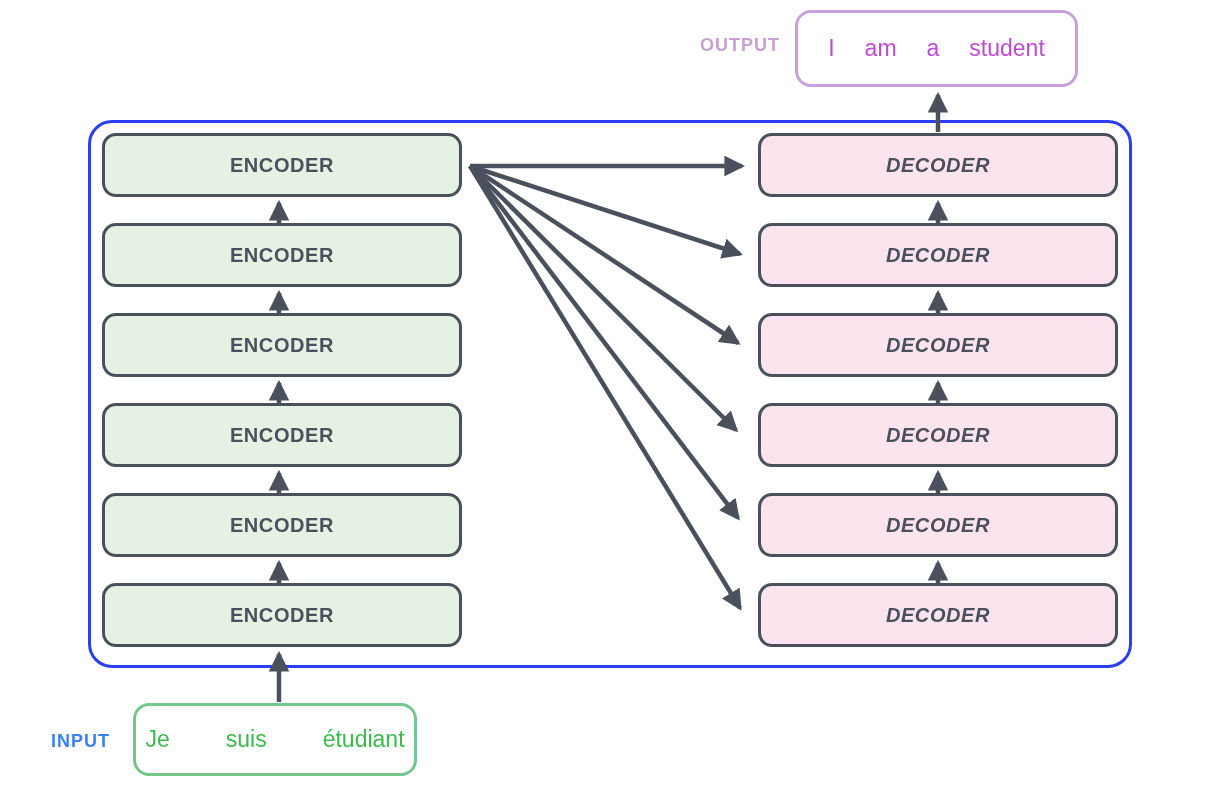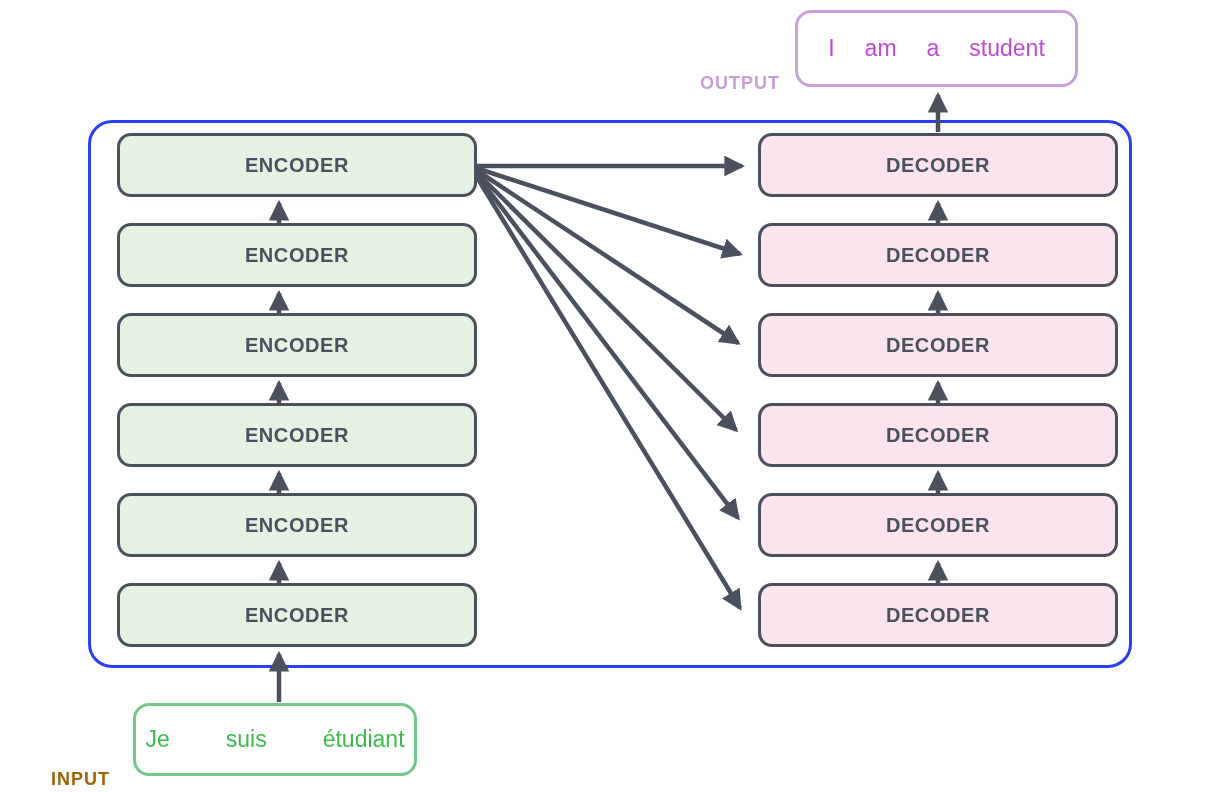--- a/index.html
+++ b/index.html
@@ -11,44 +11,43 @@
     position:absolute;left:88px;top:120px;width:1044px;height:548px;
     border:3px solid #2a3ef2;border-radius:24px;box-sizing:border-box;background:transparent;
   }
   svg.arrows{position:absolute;left:0;top:0;width:1218px;height:793px;z-index:2;}
   .box{
     position:absolute;width:360px;height:64px;box-sizing:border-box;
     border:3px solid #4a505c;border-radius:14px;
     display:flex;align-items:center;justify-content:center;
     font-size:20px;font-weight:600;letter-spacing:0.6px;color:#4a505c;z-index:3;
   }
-  .encoder{left:117px;background:#e5f2e3;}
-  .decoder{left:758px;background:#fce4ef;}
+  .encoder{left:102px;background:#e5f2e3;}
+  .decoder{left:758px;background:#fce4ef;font-style:italic;}
   .row0{top:133px;} .row1{top:223px;} .row2{top:313px;}
   .row3{top:403px;} .row4{top:493px;} .row5{top:583px;}
   .io-box{
     position:absolute;box-sizing:border-box;border-radius:16px;z-index:3;
     display:flex;align-items:center;justify-content:center;background:#ffffff;
     font-size:23px;
   }
   .output-box{
     left:795px;top:10px;width:283px;height:77px;
     border:3px solid #c99fdd;color:#c04ad6;gap:30px;
   }
   .input-box{
     left:133px;top:703px;width:284px;height:73px;
     border:3px solid #74c78a;color:#3cbb4d;gap:56px;
   }
   .io-label{
     position:absolute;z-index:3;font-size:18px;font-weight:600;letter-spacing:1px;
     text-align:right;
-    margin-top:38px;
   }
   .output-label{left:640px;top:35px;width:140px;color:#c79fd4;}
-  .input-label{left:20px;top:731px;width:90px;color:#a16207;}
+  .input-label{left:20px;top:731px;width:90px;color:#3b82f6;}
 </style>
 </head>
 <body>
 
 <div class="stage">
 
   <div class="panel"></div>
 
   <svg class="arrows" viewBox="0 0 1218 793">
     <defs>

